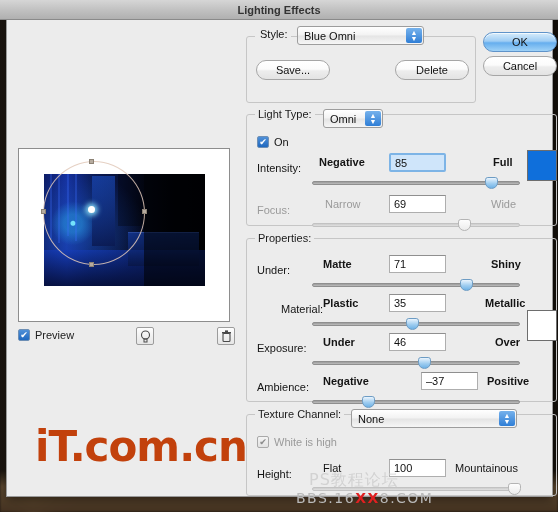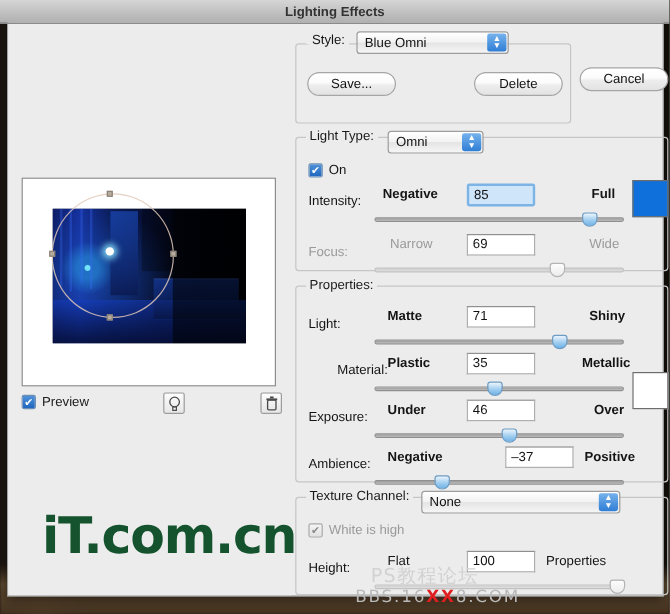--- a/index.html
+++ b/index.html
@@ -126,21 +126,21 @@
   .sq-btn {
     width: 18px; height: 18px;
     background: linear-gradient(180deg,#fdfdfd,#e6e6e6);
     border: 1px solid #9c9c9c; border-radius: 2px;
     display: flex; align-items: center; justify-content: center;
   }
 
   
   #wm-left {
     position: absolute; left: 28px; top: 402px;
-    font-size: 42px; font-weight: bold; color: #14532d;
+    font-size: 42px; font-weight: bold; color: #c2410c;
     letter-spacing: -1px;
     font-family: "DejaVu Sans", sans-serif;
     user-select: none;
   }
 
   
   #right-pane {
     position: absolute; left: 236px; top: 0; right: 0; bottom: 0;
   }
   fieldset.grp {
@@ -315,27 +315,30 @@
             </span>
         </div>
         <div class="btn" style="position:absolute;left:148px;top:23px;width:74px;">
           <span>Delete</span>
         </div>
         <div class="btn" style="position:absolute;left:9px;top:23px;width:74px;">
           <span>Save...</span>
         </div>
       </fieldset>
 
+      <div class="btn default" style="position:absolute;left:240px;top:12px;width:74px;">
+        <span>OK</span>
+      </div>
       <div class="btn" style="position:absolute;left:240px;top:36px;width:74px;">
         <span>Cancel</span>
       </div>
 
       <fieldset class="grp" style="left:3px;top:88px;width:311px;height:118px;">
         <legend>Light Type:</legend>
-        <div class="popup" style="position:absolute;left:76px;top:-11px;width:80px;">
+        <div class="popup" style="position:absolute;left:76px;top:-11px;width:60px;">
           <span>Omni</span>
           <span class="arrows">
               <span>▲</span>
               <span>▼</span>
             </span>
         </div>
 
         <div style="position:absolute;left:10px;top:16px;display:flex;gap:5px;">
           <span class="chk"></span>
           <span class="lbl">On</span>
@@ -362,21 +365,21 @@
           <div class="track"></div>
           <div class="thumb" style="left:73%;"></div>
         </div>
       </fieldset>
 
       <div class="swatch" style="left:284px;top:130px;width:30px;height:31px;background:#0f6fdb;"></div>
 
       <fieldset class="grp" style="left:3px;top:212px;width:311px;height:170px;">
         <legend>Properties:</legend>
 
-        <span class="lbl" style="position:absolute;left:10px;top:20px;">Light:</span>
+        <span class="lbl" style="position:absolute;left:10px;top:20px;">Under:</span>
         <span class="lbl bold" style="position:absolute;left:76px;top:14px;">Matte</span>
         <span class="lbl bold" style="position:absolute;left:244px;top:14px;">Shiny</span>
         <div class="tfield" style="position:absolute;left:142px;top:11px;width:57px;">
           <span>71</span>
         </div>
         <div class="slider" style="left:65px;top:34px;width:208px;">
           <div class="track"></div>
           <div class="thumb" style="left:74%;"></div>
         </div>
 
@@ -426,21 +429,21 @@
             </span>
         </div>
 
         <div style="position:absolute;left:10px;top:16px;display:flex;align-items:center;gap:5px;">
           <span class="chk dim"></span>
           <span class="lbl dim">White is high</span>
         </div>
 
         <span class="lbl" style="position:absolute;left:10px;top:48px;">Height:</span>
         <span class="lbl" style="position:absolute;left:76px;top:42px;">Flat</span>
-        <span class="lbl" style="position:absolute;left:208px;top:42px;">Properties</span>
+        <span class="lbl" style="position:absolute;left:208px;top:42px;">Mountainous</span>
         <div class="tfield" style="position:absolute;left:142px;top:39px;width:57px;">
           <span>100</span>
         </div>
         <div class="slider dim" style="left:65px;top:62px;width:208px;">
           <div class="track"></div>
           <div class="thumb" style="left:97%;"></div>
         </div>
       </fieldset>
 
     </div>

